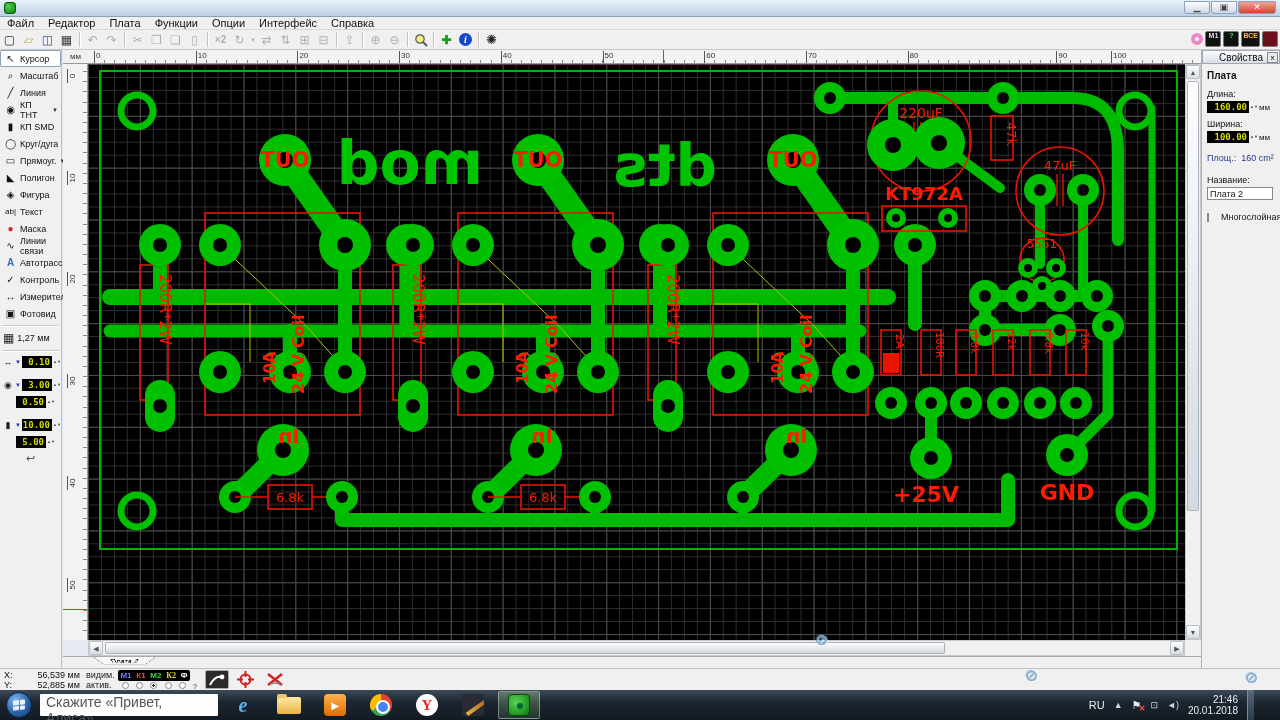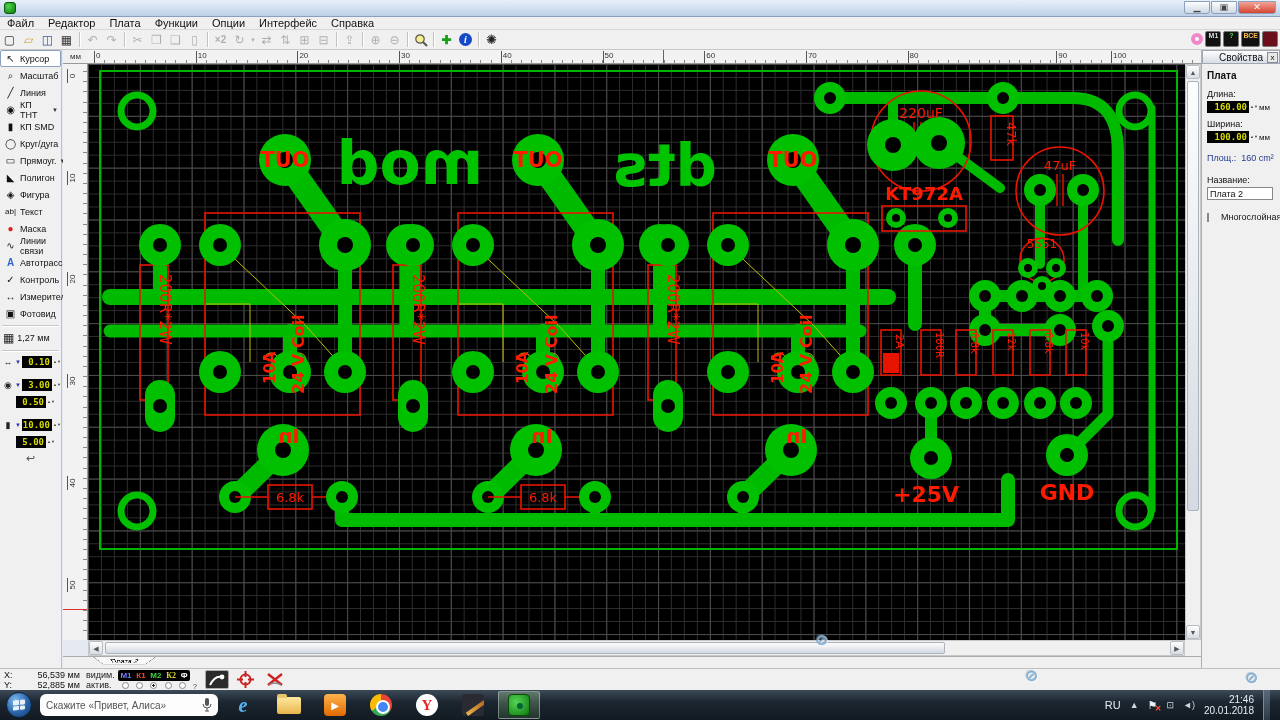--- a/index.html
+++ b/index.html
@@ -113,42 +113,42 @@
     box-shadow:inset 1px 1px 2px #d0d0d0; font-size:9.5px; line-height:17px; padding-left:6px; color:#222; }
 
   
   #taskbar { position:absolute; left:0; top:690px; width:1280px; height:30px;
     background:linear-gradient(#3c4a58,#1c2630 40%,#121a22); display:flex; align-items:center; }
   #orb { width:26px; height:26px; margin:0 8px 0 6px; border-radius:50%;
     background:radial-gradient(circle at 35% 30%, #7db9ef, #2a63a8 55%, #133a6b); border:1px solid #0c2440;
     display:flex; align-items:center; justify-content:center; }
   #orb .flag { width:12px; height:10px; display:grid; grid-template-columns:1fr 1fr; grid-template-rows:1fr 1fr; gap:1px; transform:skewY(-6deg); }
   #orb .flag i { background:#e7f2fc; border-radius:1px; }
-  #alice { width:178px; height:22px; background:#fdfdfd; border-radius:6px; display:flex; align-items:center;
-    font-size:10px; color:#555; padding:0 6px; justify-content:space-between; }
+  #alice { width:178px; height:22px; background:#fdfdfd; border-radius:1px; display:flex; align-items:center;
+    font-size:14px; color:#555; padding:0 6px; justify-content:space-between;flex-direction:column; }
   .tb-slot { width:42px; height:28px; display:flex; align-items:center; justify-content:center; border-radius:2px; margin-left:4px; }
   .tb-slot.active { background:linear-gradient(rgba(180,220,160,.35),rgba(120,200,120,.15)); border:1px solid rgba(255,255,255,.35); }
   .ie { font:bold italic 20px "Liberation Serif",serif; color:#55b4f0; }
   .folder { width:24px; height:17px; background:linear-gradient(#ffe9a0,#e8b54a); border-radius:2px; position:relative; }
   .folder:before { content:""; position:absolute; left:0; top:-3px; width:10px; height:4px; background:#e8c46a; border-radius:2px 2px 0 0; }
   .wmp { width:22px; height:22px; border-radius:4px; background:linear-gradient(#ffb34d,#e06a00); color:#fff; font-size:10px;
     display:flex; align-items:center; justify-content:center; }
   .chrome { width:22px; height:22px; border-radius:50%;
     background:conic-gradient(#ea4335 0 33%, #34a853 33% 66%, #fbbc05 66% 100%); position:relative; }
   .chrome:before { content:""; position:absolute; left:6px; top:6px; width:10px; height:10px; border-radius:50%;
     background:#4285f4; border:2px solid #fff; }
   .ya { width:22px; height:22px; border-radius:50%; background:#fff; color:#e22; font:bold 15px "Liberation Serif",serif;
     display:flex; align-items:center; justify-content:center; }
   .pencil { width:22px; height:22px; background:#2a2a33; border-radius:3px; position:relative; overflow:hidden; }
   .pencil:before { content:""; position:absolute; left:3px; top:12px; width:22px; height:4px;
     background:linear-gradient(90deg,#e8b54a,#b5651d); transform:rotate(-35deg); }
   .sprint { width:22px; height:22px; border-radius:4px; background:radial-gradient(circle at 35% 35%, #55d455, #0d7a0d);
     border:1px solid #0a4a0a; position:relative; }
   .sprint:before { content:""; position:absolute; left:8px; top:8px; width:6px; height:6px; border-radius:50%; background:#063; }
-  #tray { margin-left:auto; display:flex; align-items:center; gap:9px; color:#e8eef4; font-size:11px; padding-right:10px; }
+  #tray { margin-left:auto; display:flex; align-items:center; gap:9px; color:#e8eef4; font-size:11px; padding-right:26px; }
   #tray .sm { font-size:9px; color:#cdd6de; }
   #clock { text-align:right; font-size:10px; line-height:11px; }
   .flagico { position:relative; color:#e8eef4; font-size:11px; }
   .flagico i { position:absolute; right:-4px; bottom:-1px; font-style:normal; color:#ff5040; font-size:8px; font-weight:bold; }
   #showdesk { width:7px; height:30px; background:linear-gradient(#5a6a7a,#2c3a48); border-left:1px solid #7a8a9a; }
 
   
   #rightpanel { position:absolute; left:1201px; top:50px; width:79px; height:618px; background:#f0f0f0;
     border-left:1px solid #b0b0b0; font-size:9px; color:#111; }
   #prop-header { height:14px; background:linear-gradient(#fdfdfd,#d8dde6); border:1px solid #a0a8b4;

